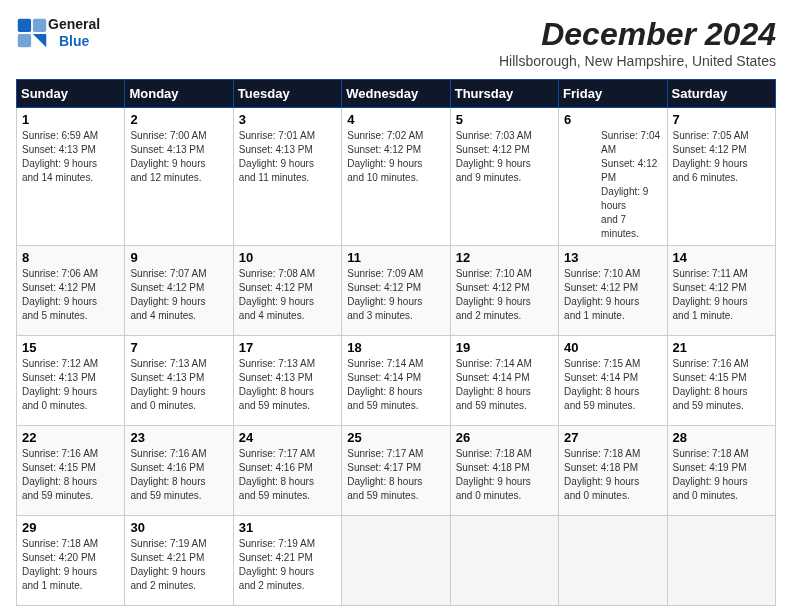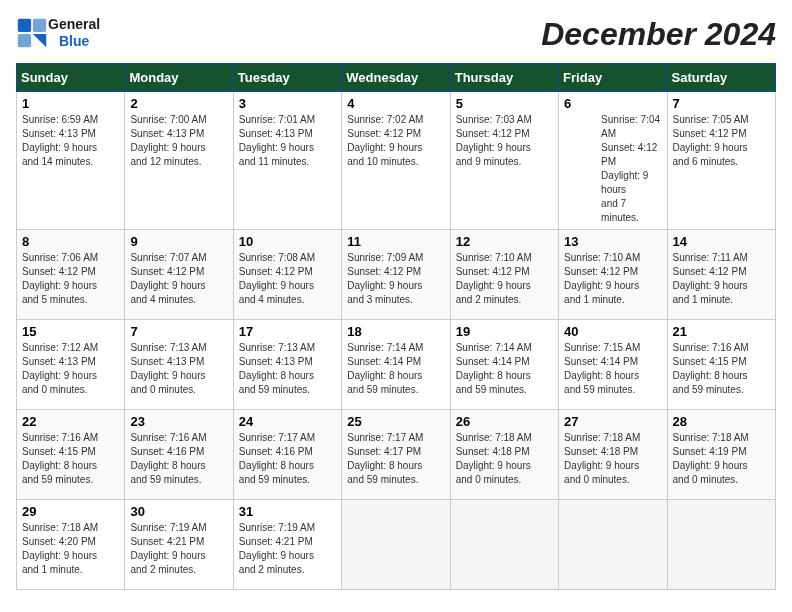--- a/index.html
+++ b/index.html
@@ -44,21 +44,21 @@
     .cal-subtitle {
       font-size: 14px;
       color: #444;
     }
     .calendar {
       width: 100%;
       border-collapse: collapse;
       font-size: 11px;
     }
     .calendar th {
-      background: #14532d;
+      background: #0f172a;
       color: #fff;
       padding: 6px 4px;
       text-align: left;
       font-size: 13px;
       font-weight: bold;
       border: 1px solid #0d47a1;
     }
     .calendar td {
       border: 1px solid #ccc;
       vertical-align: top;
@@ -96,20 +96,21 @@
       <rect x="2" y="19" width="15" height="15" rx="2" fill="#1565c0" opacity="0.6"></rect>
       <polygon points="19,19 34,19 34,34" fill="#1565c0"></polygon>
     </svg>
     <div class="logo-text">
       <div>General</div>
       <div class="logo-blue">Blue</div>
     </div>
   </div>
   <div class="title-block">
     <div class="cal-title">December 2024</div>
+    <div class="cal-subtitle">Hillsborough, New Hampshire, United States</div>
   </div>
 </div>
 
 <table class="calendar">
   <thead>
     <tr>
         <th>Sunday</th>
         <th>Monday</th>
         <th>Tuesday</th>
         <th>Wednesday</th>

